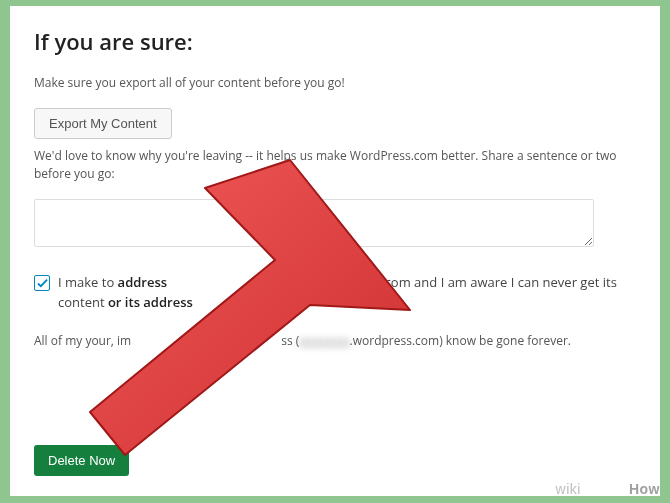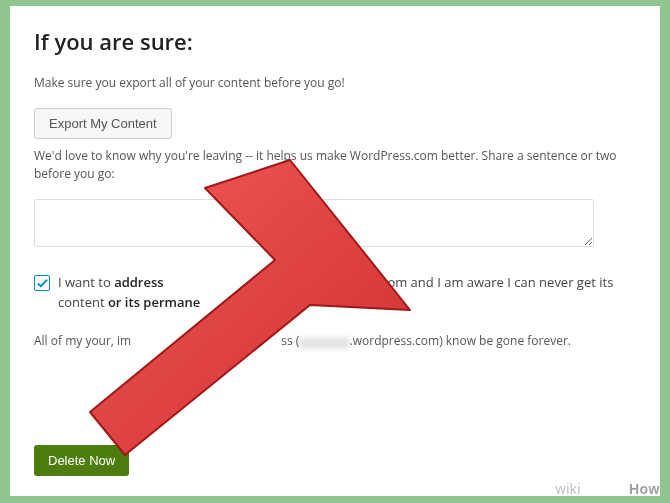--- a/index.html
+++ b/index.html
@@ -87,21 +87,21 @@
   .blurred {
     color: transparent;
     text-shadow: 0 0 6px #999;
     user-select: none;
     text-decoration: underline;
   }
   .btn-primary {
     position: absolute;
     left: 24px;
     bottom: 20px;
-    background: #4d7c0f;
+    background: #15803d;
     color: #fff;
     border: none;
     font-size: 13px;
     padding: 8px 14px;
     border-radius: 3px;
     cursor: pointer;
   }
 
   
   .arrow-overlay {
@@ -143,21 +143,21 @@
 
   <textarea class="feedback" value="" style=""></textarea>
 
   <div class="check-row">
     <div class="checkbox">
       <svg viewBox="0 0 12 12">
           <path d="M1 6 L4.2 9 L11 1.8" stroke="#0087be" stroke-width="2" fill="none"></path>
         </svg>
     </div>
     <div class="label">
-      <span>I want to </span><b>address</b><span class="gap-text"> </span><span>wordpress.com and I am aware I can never get its content </span><b>or its permane</b>
+      <span>I make to </span><b>address</b><span class="gap-text"> </span><span>wordpress.com and I am aware I can never get its content </span><b>or its address</b>
     </div>
   </div>
 
   <p class="msg">
     <span>All of my your, im</span><span class="gap-text">&nbsp;</span><span>ss (</span><span class="blurred">xxxxxxxx</span><span>.wordpress.com) know be gone forever.</span>
   </p>
 
   <button class="btn-primary">Delete Now</button>
 
 </div>

